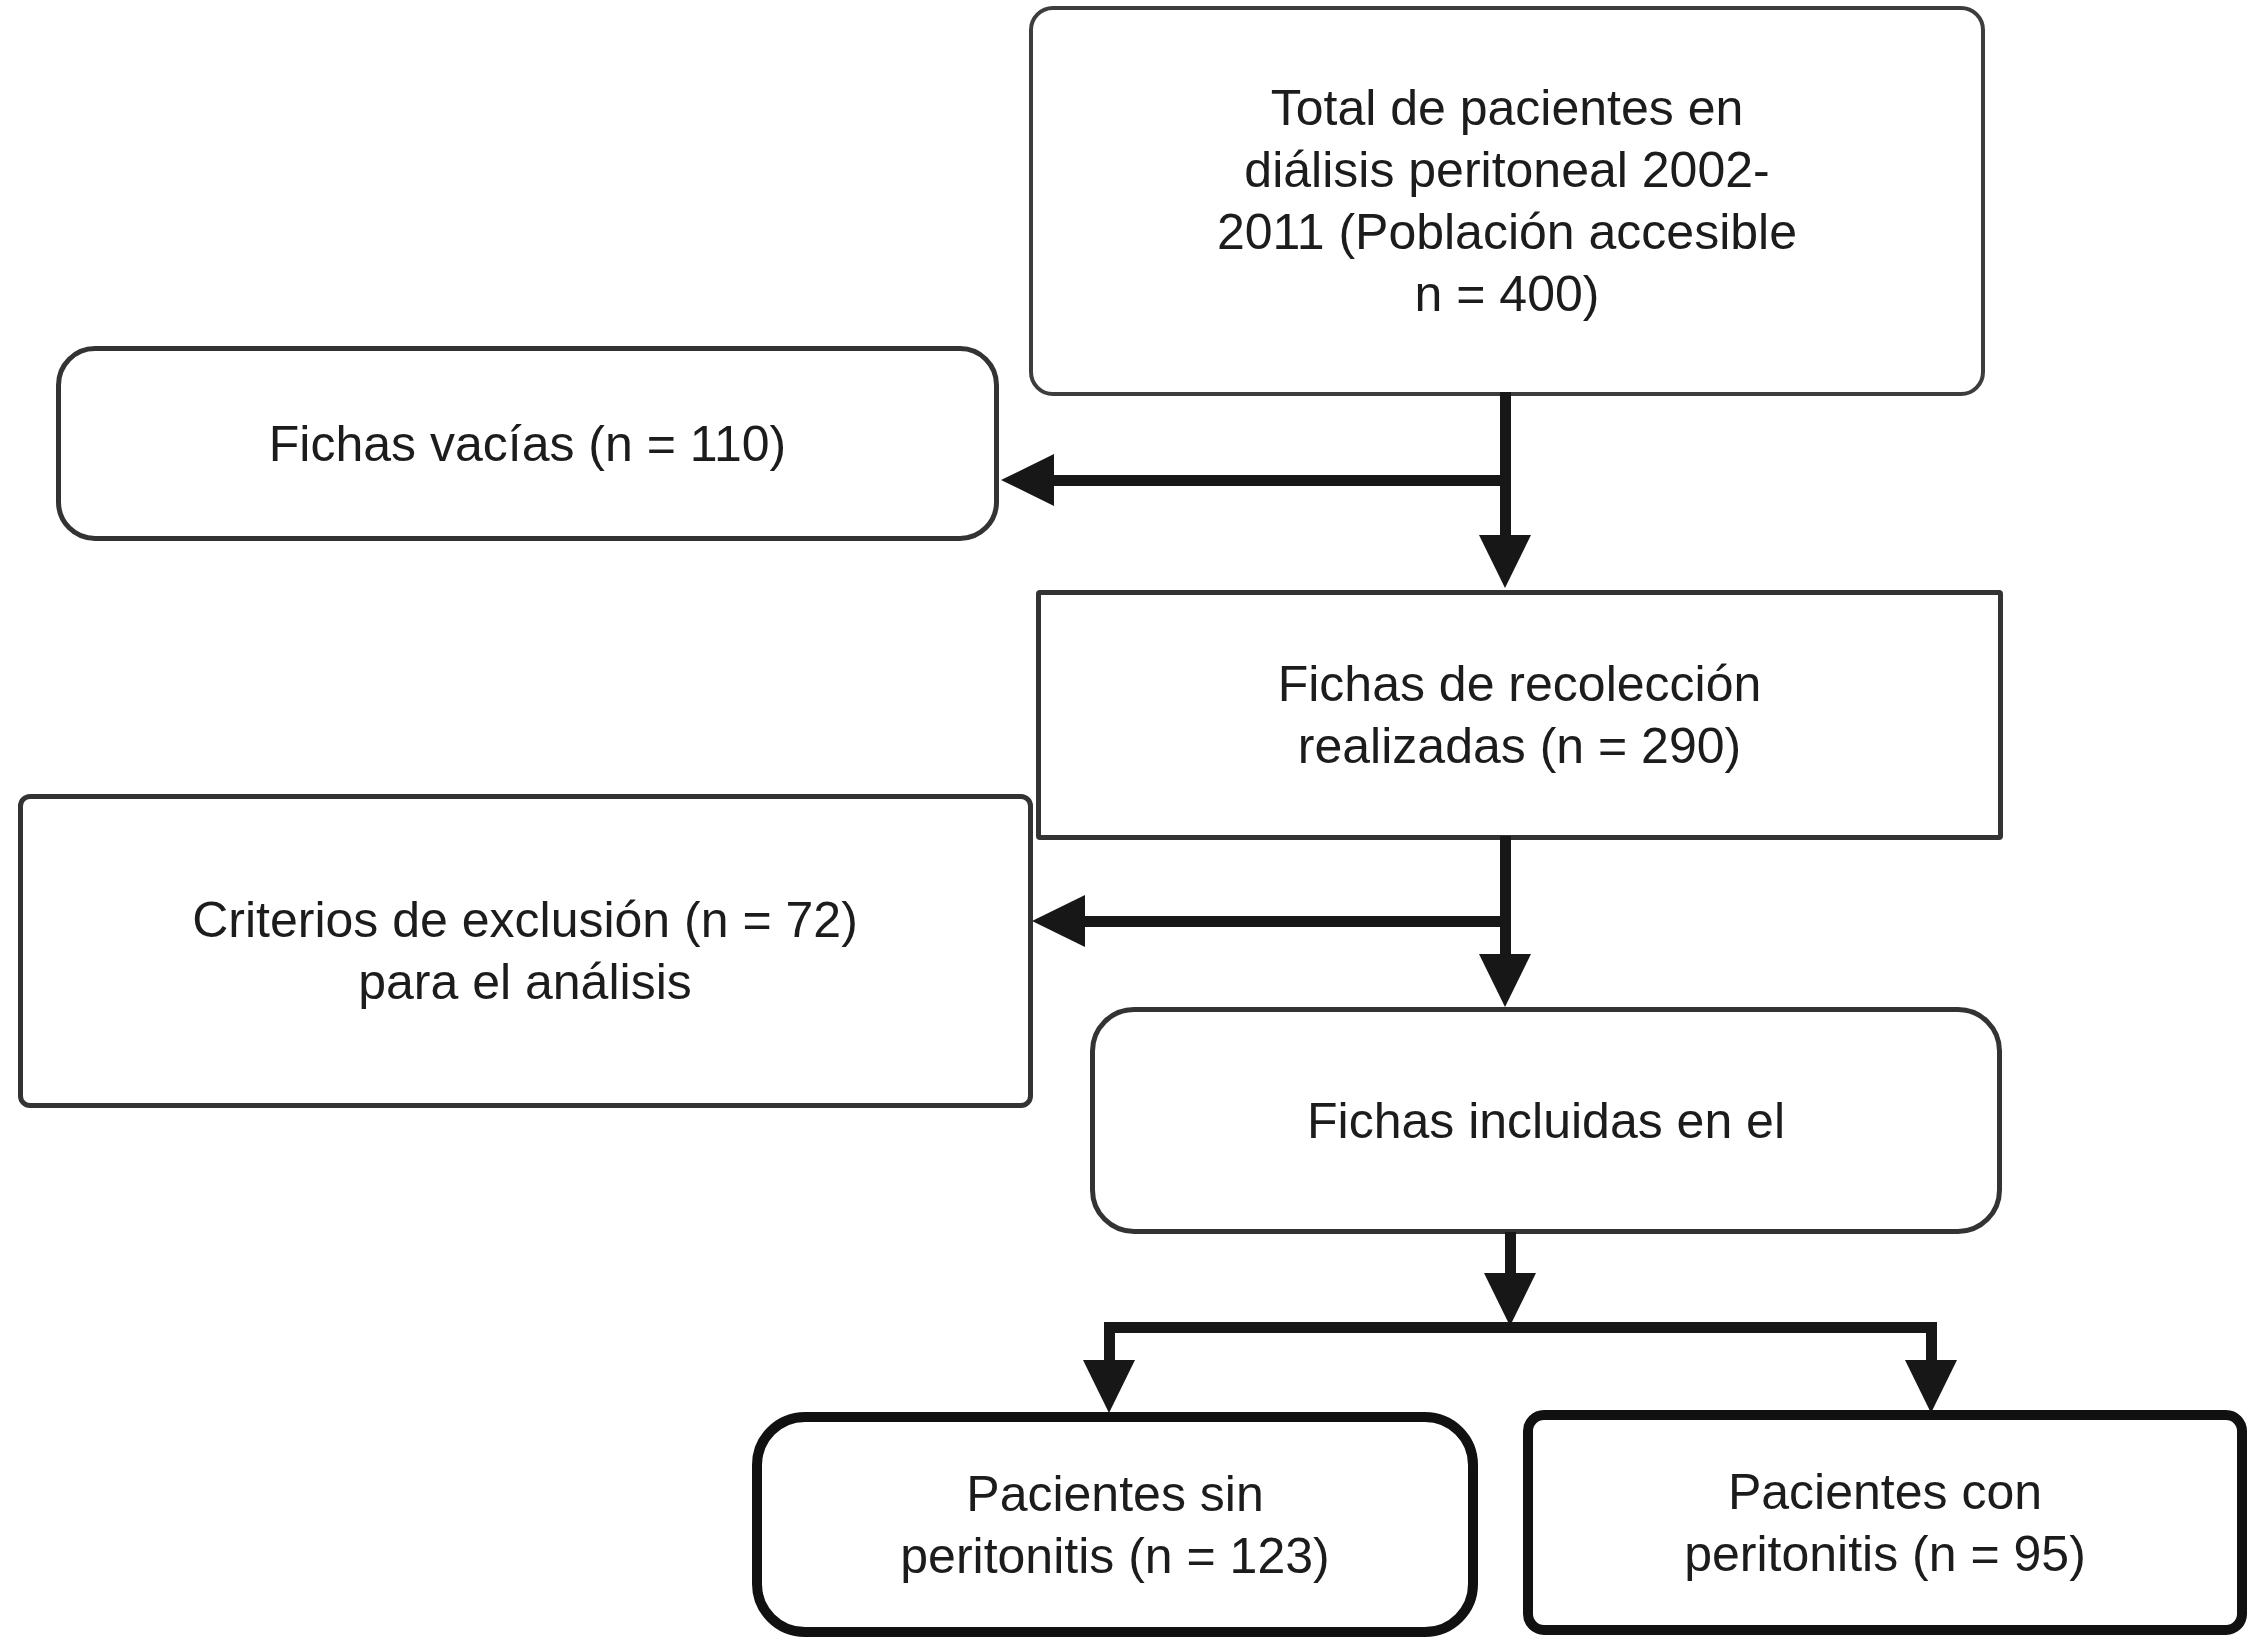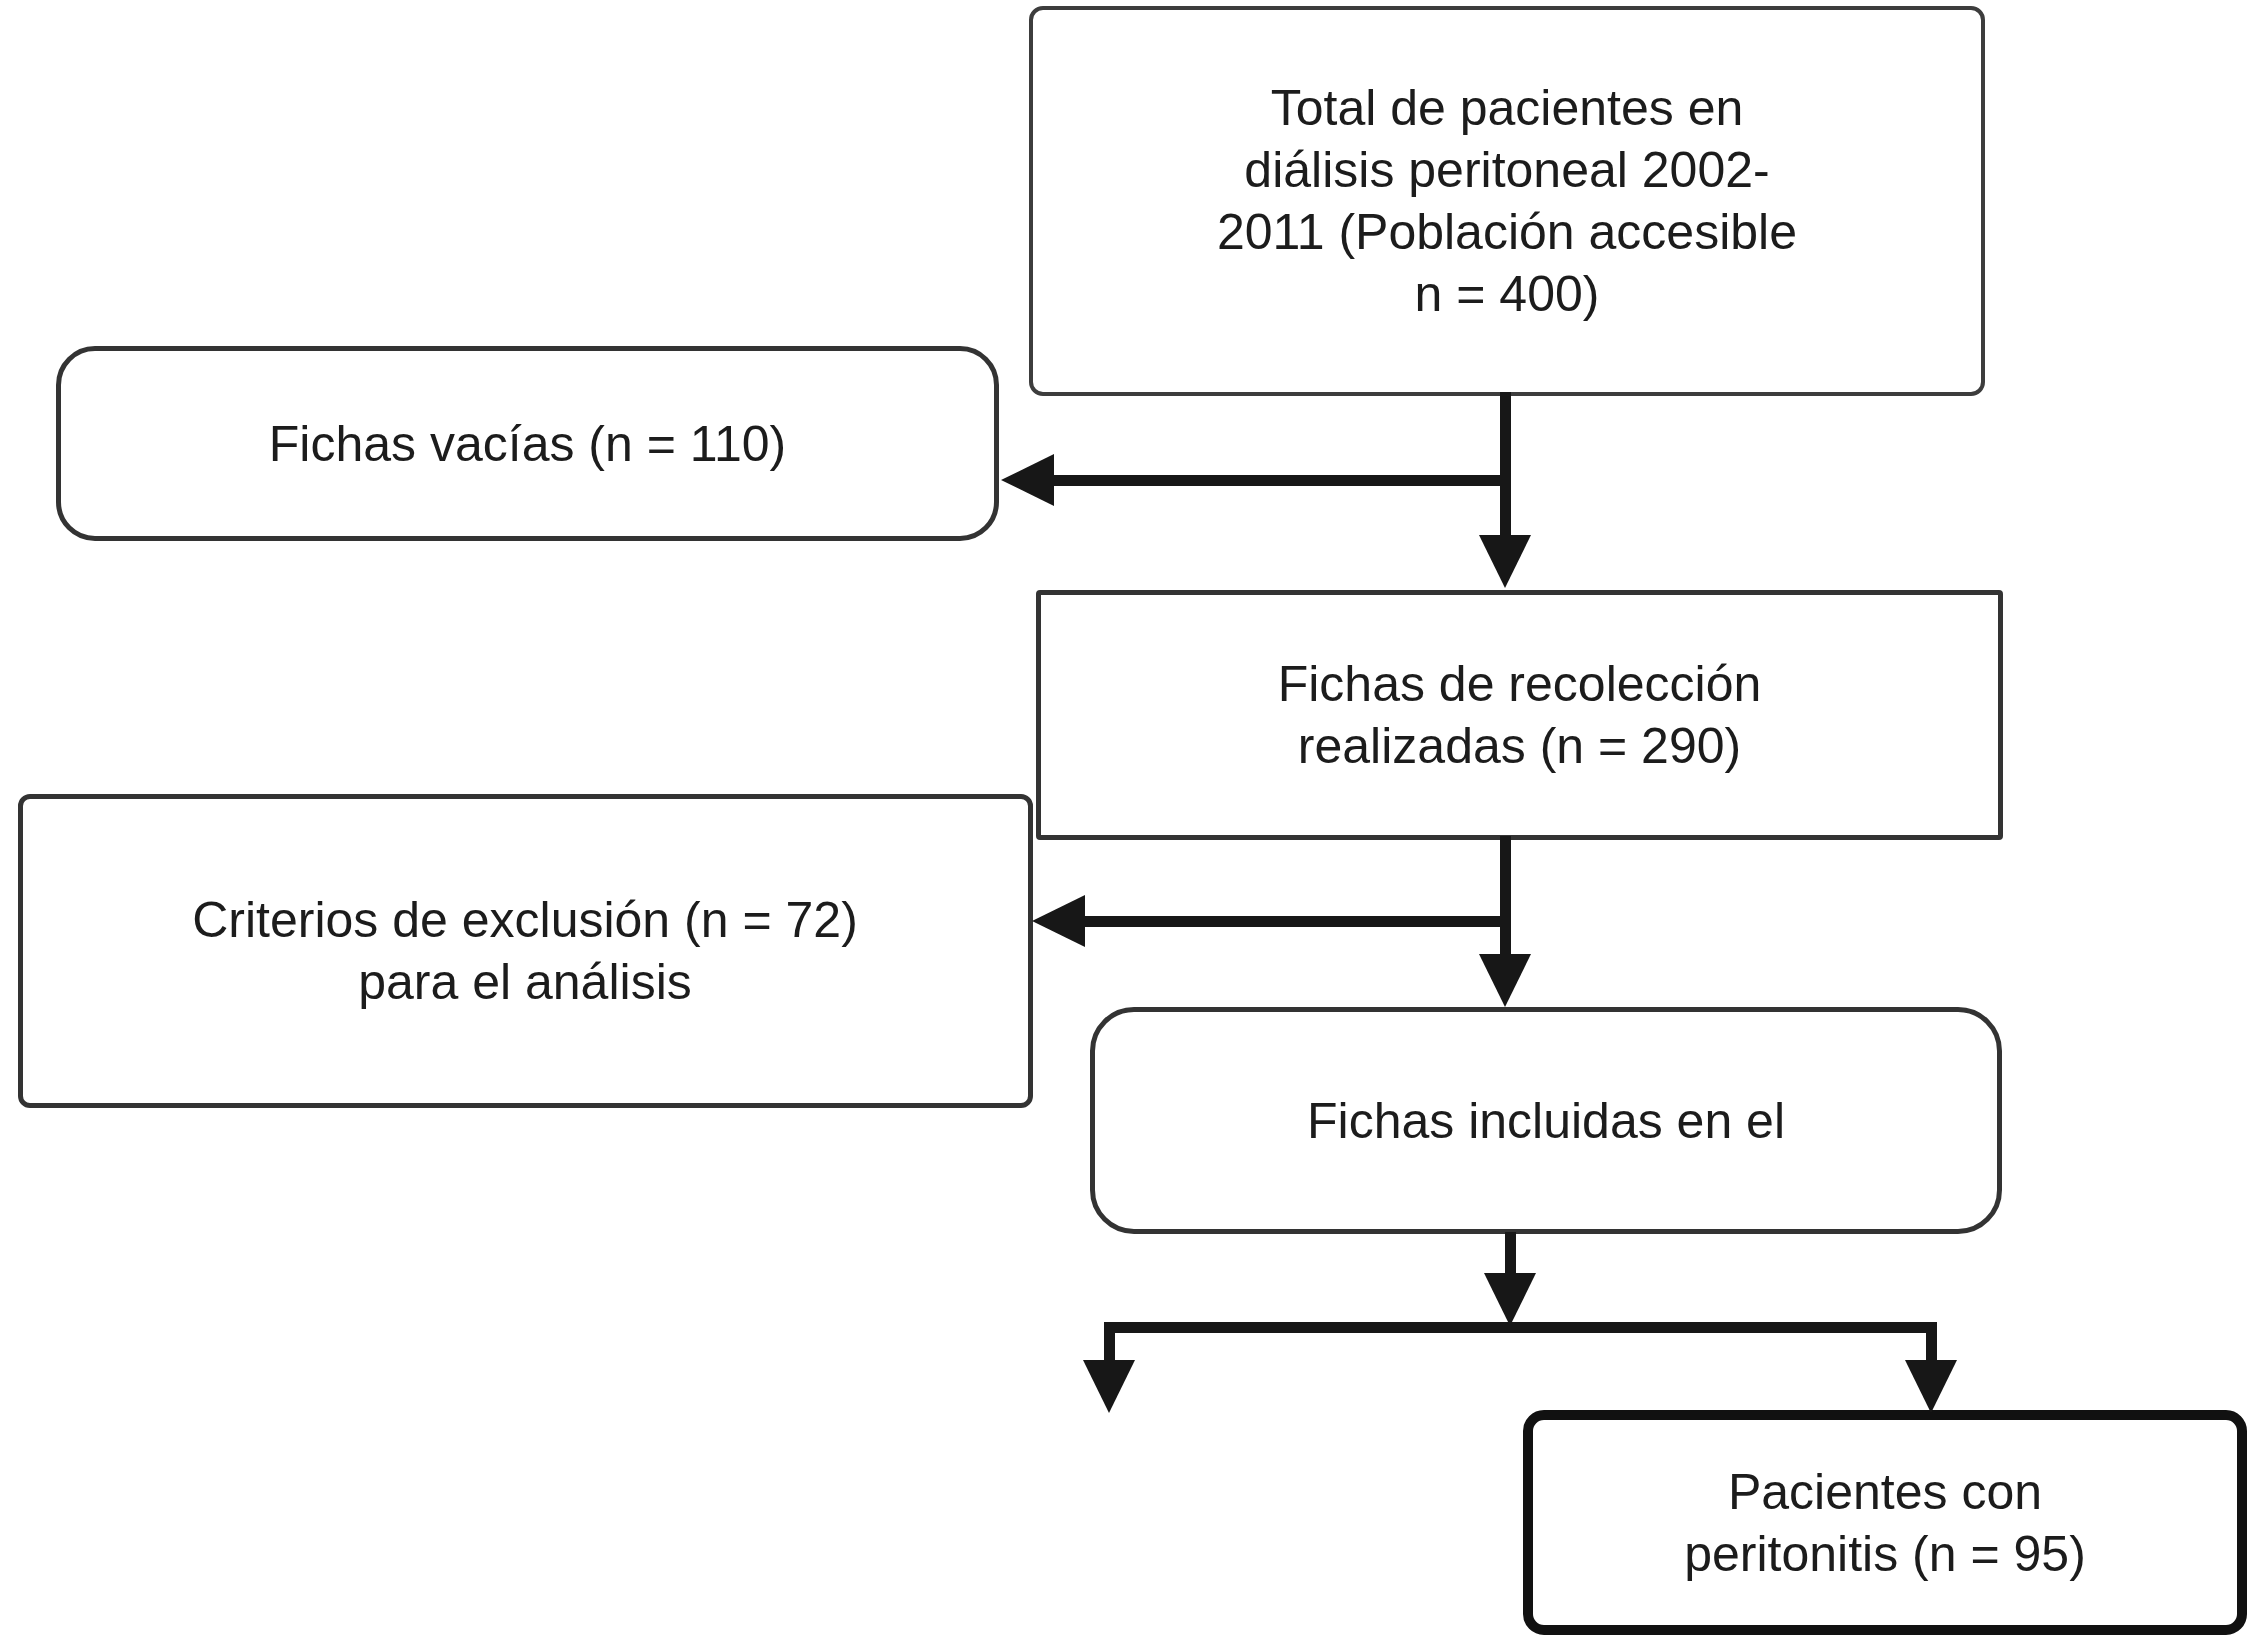--- a/index.html
+++ b/index.html
@@ -28,21 +28,21 @@
     align-items:center;
     text-align:center;
     color:var(--text);
     font-size:50px;
     line-height:62px;
     font-weight:400;
   }
   .ln{white-space:nowrap;}
 
   
-  .n-total      {left:1029px; top:5.8px;    width:956px;  height:390px; border-radius:14px; border-width:4.9px; border-color:#3d3d3d;}
+  .n-total      {left:1029px; top:5.8px;    width:956px;  height:390px; border-radius:24px; border-width:4.9px; border-color:#3d3d3d;}
   .n-vacias     {left:56px;   top:346px;  width:943px;  height:195px; border-radius:39px; border-color:#333;}
   .n-recoleccion{left:1036px; top:590px;  width:967px;  height:250px; border-radius:4px; border-color:#333;}
   .n-exclusion  {left:17.5px;   top:794px;  width:1015px; height:314px; border-radius:12px; border-color:#333;}
   .n-incluidas  {left:1090px; top:1007px; width:912px;  height:227px; border-radius:44px; border-color:#333;}
   .n-sin        {left:752px;  top:1412px; width:726px;  height:225px; border-radius:53px; border-width:10.7px; border-color:#111;}
   .n-con        {left:1523px; top:1410px; width:724px;  height:225px; border-radius:21px; border-width:10.7px; border-color:#111;}
 
   
   .shaft{position:absolute; background:var(--line);}
   .head-down{
@@ -81,20 +81,24 @@
 
   <div class="node n-exclusion">
     <div class="ln">Criterios de exclusión (n = 72)</div>
     <div class="ln">para el análisis</div>
   </div>
 
   <div class="node n-incluidas">
     <div class="ln">Fichas incluidas en el</div>
   </div>
 
+  <div class="node n-sin">
+    <div class="ln">Pacientes sin</div>
+    <div class="ln">peritonitis (n = 123)</div>
+  </div>
 
   <div class="node n-con">
     <div class="ln">Pacientes con</div>
     <div class="ln">peritonitis (n = 95)</div>
   </div>
 
   <div class="shaft" style="left:1500px; top:392px; width:10.7px; height:146px;"></div>
   <div class="head-down" style="left:1479px; top:535px;"></div>
 
   <div class="shaft" style="left:1046px; top:475px; width:465px; height:10.7px;"></div>

